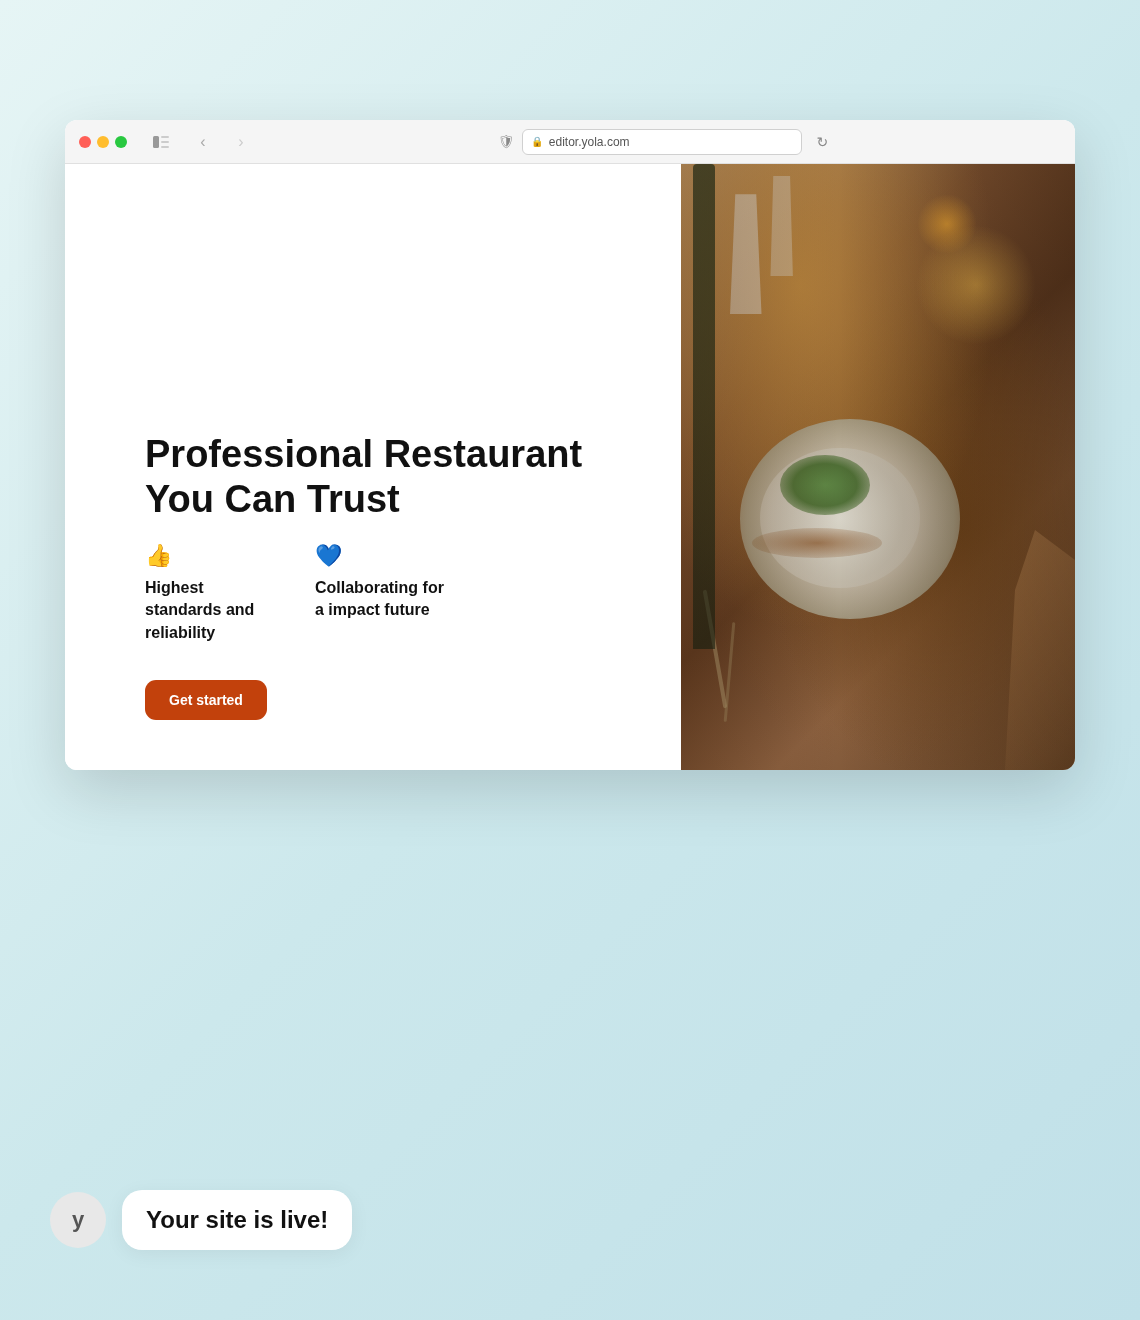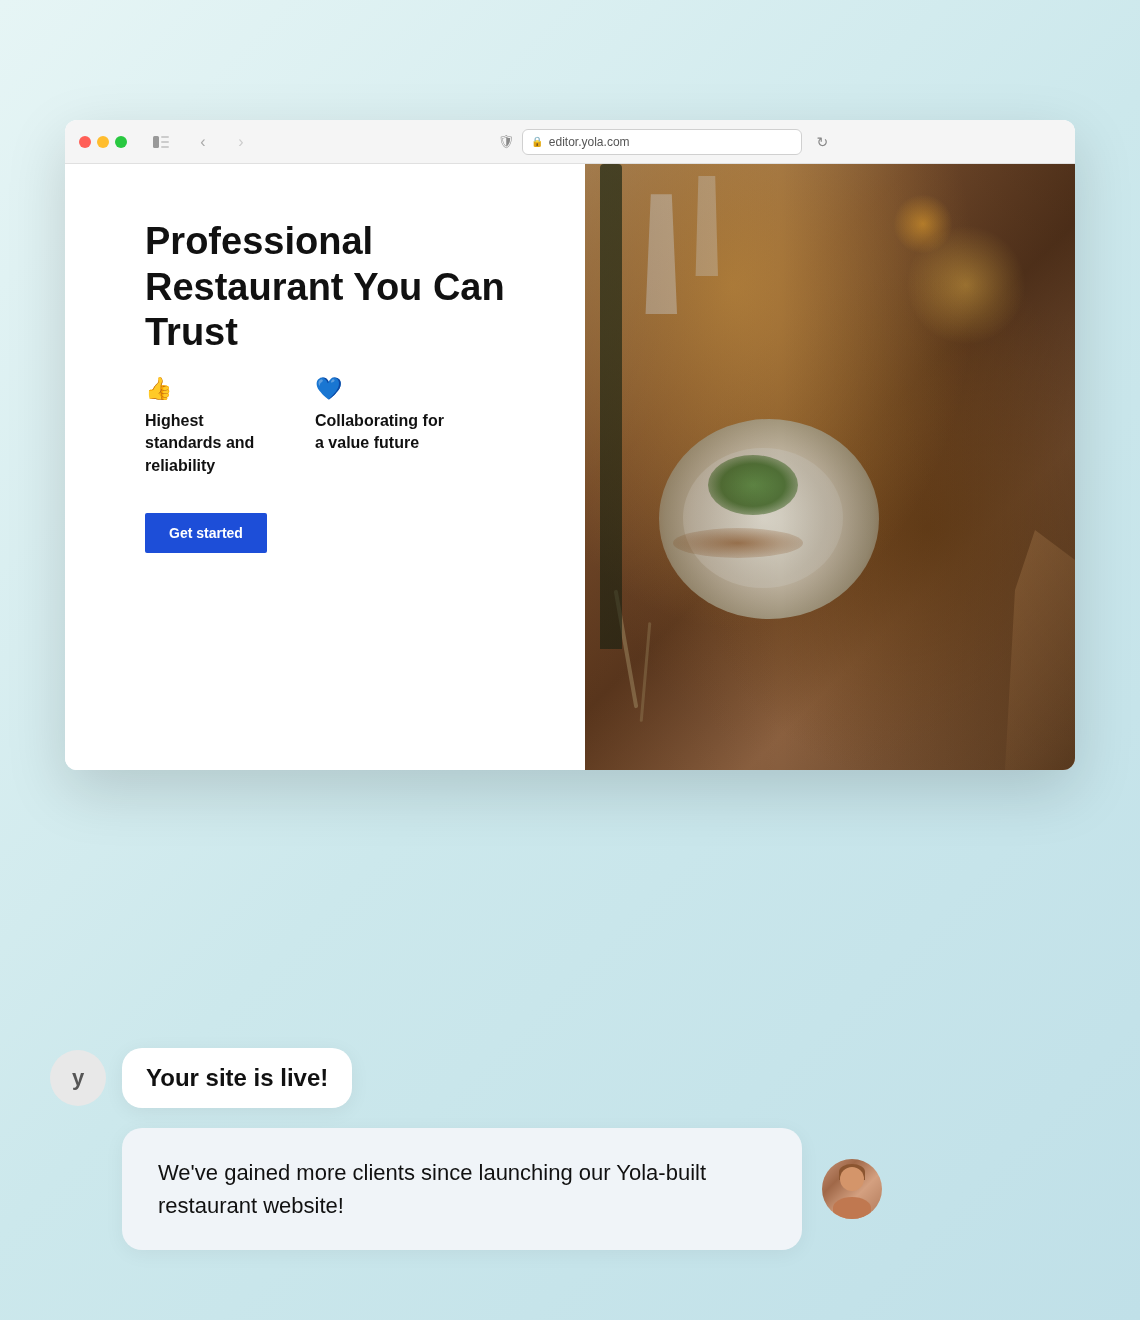--- a/index.html
+++ b/index.html
@@ -102,25 +102,25 @@
       margin-left: 6px;
     }
 
     
     .browser-content {
       display: flex;
       height: calc(100% - 44px);
     }
 
     .left-panel {
-      width: 520px;
+      width: 616px;
       padding: 55px 50px 50px 80px;
       display: flex;
       flex-direction: column;
-      justify-content: flex-start;
+      justify-content: flex-end;
       background: #fff;
       flex-shrink: 0;
     }
 
     .hero-title {
       font-size: 38px;
       font-weight: 800;
       color: #111;
       line-height: 1.2;
       margin-bottom: 20px;
@@ -157,24 +157,24 @@
 
     .feature-label {
       font-size: 16px;
       font-weight: 700;
       color: #111;
       max-width: 130px;
       line-height: 1.4;
     }
 
     .get-started-btn {
-      background: #1d4ed8;
+      background: #c2410c;
       color: #fff;
       border: none;
-      border-radius: 2px;
+      border-radius: 11px;
       padding: 12px 24px;
       font-size: 14px;
       font-weight: 600;
       cursor: pointer;
       width: fit-content;
     }
 
     .right-panel {
       flex: 1;
       overflow: hidden;
@@ -457,21 +457,21 @@
     <div class="left-panel">
       <h1 class="hero-title">Professional Restaurant You Can Trust</h1>
 
       <div class="features-row">
         <div class="feature-item">
           <span class="feature-icon">👍</span>
           <span class="feature-label">Highest standards and reliability</span>
         </div>
         <div class="feature-item">
           <span class="feature-icon heart">💙</span>
-          <span class="feature-label">Collaborating for a value future</span>
+          <span class="feature-label">Collaborating for a impact future</span>
         </div>
       </div>
 
       <button class="get-started-btn">Get started</button>
     </div>
 
     <div class="right-panel">
       <div class="food-image-sim">
         <div class="food-bg"></div>
         <div class="warm-glow"></div>
@@ -499,24 +499,14 @@
 
   <div class="chat-bubble-row">
     <div class="yola-avatar">
       <span>y</span>
     </div>
     <div class="chat-bubble">
       <span class="chat-bubble-text">Your site is live!</span>
     </div>
   </div>
 
-  <div class="testimonial-row" style="margin-left:72px;">
-    <div class="testimonial-bubble">
-      <span class="testimonial-text">We've gained more clients since launching our Yola-built restaurant website!</span>
-    </div>
-    <div class="user-avatar">
-      <div class="avatar-hair"></div>
-      <div class="avatar-head"></div>
-      <div class="avatar-body"></div>
-    </div>
-  </div>
 
 </div>
 
 </body></html>

